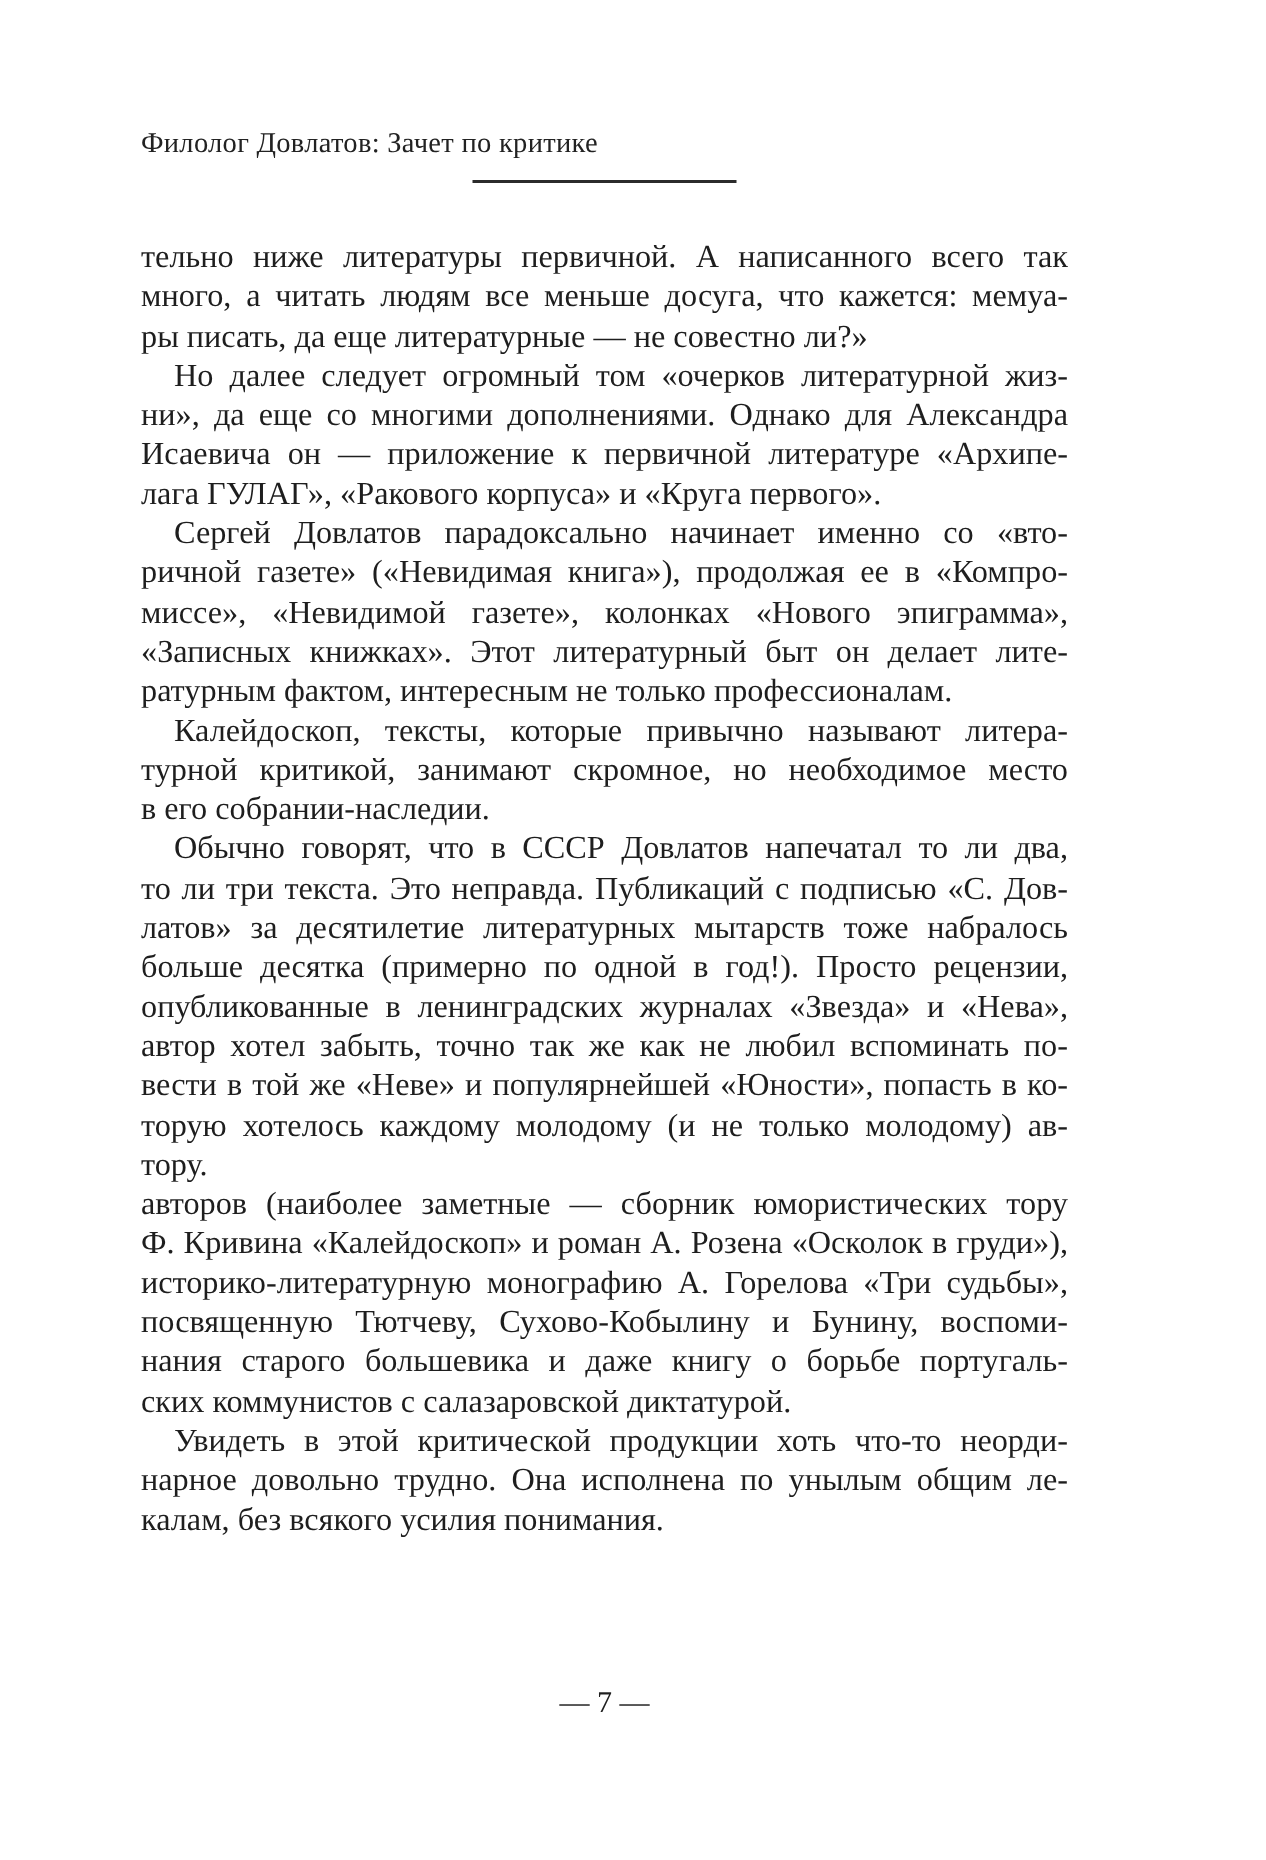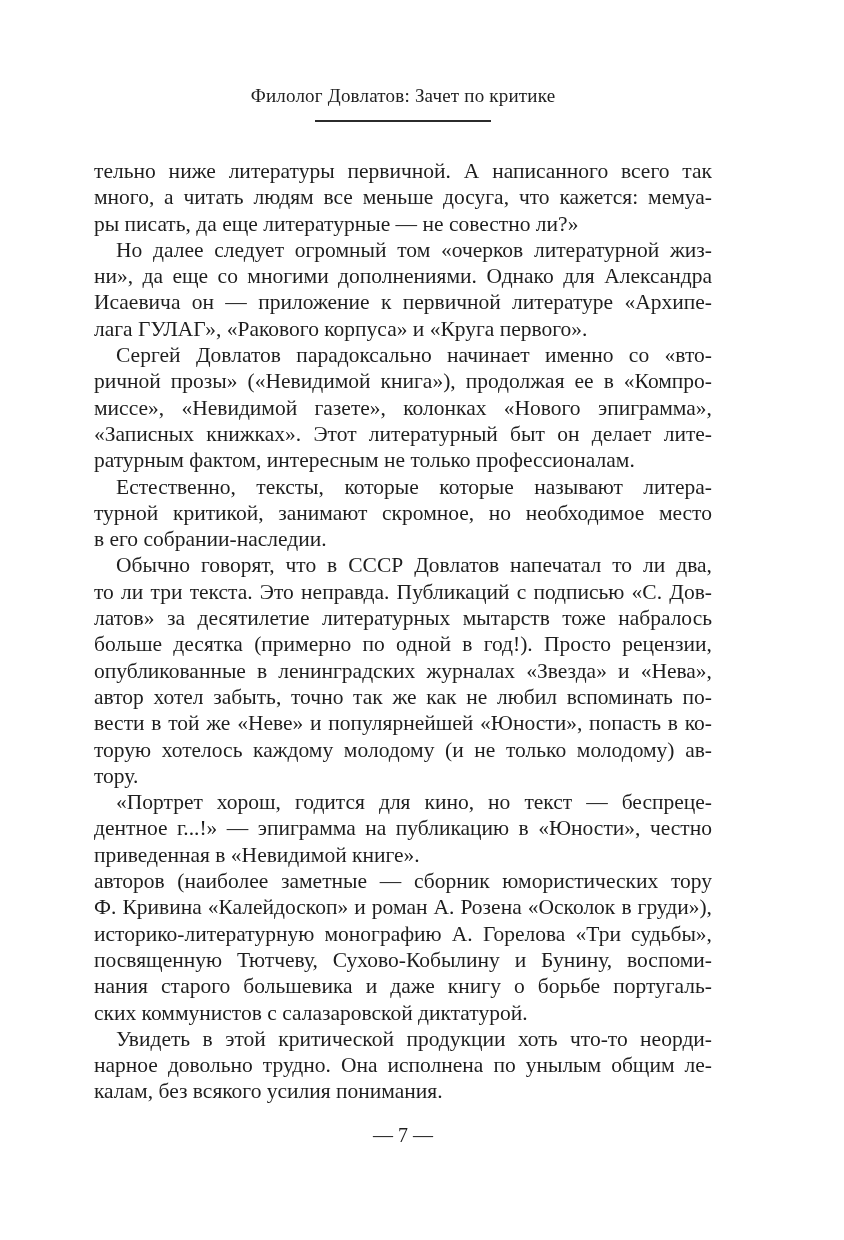--- a/index.html
+++ b/index.html
@@ -17,21 +17,21 @@
     color: #1e1e1e;
   }
   .content {
     position: absolute;
     left: 94px;
     top: 0;
     width: 618px;
   }
   .running-head {
     margin-top: 84px;
-    text-align: center;
+    text-align: left;
     font-size: 19px;
     line-height: 24px;
     color: #222222;
     letter-spacing: 0.2px;
   }
   .head-rule {
     width: 176px;
     height: 0;
     border-top: 2px solid #2b2b2b;
     margin: 12px auto 0 auto;
@@ -83,45 +83,40 @@
           <div class="line last">ры писать, да еще литературные — не совестно ли?»</div>
         </div>
         <div class="para">
           <div class="line indent">Но далее следует огромный том «очерков литературной жиз-</div>
           <div class="line">ни», да еще со многими дополнениями. Однако для Александра</div>
           <div class="line">Исаевича он — приложение к первичной литературе «Архипе-</div>
           <div class="line last">лага ГУЛАГ», «Ракового корпуса» и «Круга первого».</div>
         </div>
         <div class="para">
           <div class="line indent">Сергей Довлатов парадоксально начинает именно со «вто-</div>
-          <div class="line">ричной прозы» («Невидимой книга»), продолжая ее в «Компро-</div>
+          <div class="line">ричной газете» («Невидимая книга»), продолжая ее в «Компро-</div>
           <div class="line">миссе», «Невидимой газете», колонках «Нового эпиграмма»,</div>
           <div class="line">«Записных книжках». Этот литературный быт он делает лите-</div>
           <div class="line last">ратурным фактом, интересным не только профессионалам.</div>
         </div>
         <div class="para">
-          <div class="line indent">Естественно, тексты, которые которые называют литера-</div>
+          <div class="line indent">Калейдоскоп, тексты, которые привычно называют литера-</div>
           <div class="line">турной критикой, занимают скромное, но необходимое место</div>
           <div class="line last">в его собрании-наследии.</div>
         </div>
         <div class="para">
           <div class="line indent">Обычно говорят, что в СССР Довлатов напечатал то ли два,</div>
           <div class="line">то ли три текста. Это неправда. Публикаций с подписью «С. Дов-</div>
           <div class="line">латов» за десятилетие литературных мытарств тоже набралось</div>
           <div class="line">больше десятка (примерно по одной в год!). Просто рецензии,</div>
           <div class="line">опубликованные в ленинградских журналах «Звезда» и «Нева»,</div>
           <div class="line">автор хотел забыть, точно так же как не любил вспоминать по-</div>
           <div class="line">вести в той же «Неве» и популярнейшей «Юности», попасть в ко-</div>
           <div class="line">торую хотелось каждому молодому (и не только молодому) ав-</div>
           <div class="line last">тору.</div>
-        </div>
-        <div class="para">
-          <div class="line indent">«Портрет хорош, годится для кино, но текст — беспреце-</div>
-          <div class="line">дентное г...!» — эпиграмма на публикацию в «Юности», честно</div>
-          <div class="line last">приведенная в «Невидимой книге».</div>
         </div>
         <div class="para">
           <div class="line">авторов (наиболее заметные — сборник юмористических тору</div>
           <div class="line">Ф. Кривина «Калейдоскоп» и роман А. Розена «Осколок в груди»),</div>
           <div class="line">историко-литературную монографию А. Горелова «Три судьбы»,</div>
           <div class="line">посвященную Тютчеву, Сухово-Кобылину и Бунину, воспоми-</div>
           <div class="line">нания старого большевика и даже книгу о борьбе португаль-</div>
           <div class="line last">ских коммунистов с салазаровской диктатурой.</div>
         </div>
         <div class="para">

